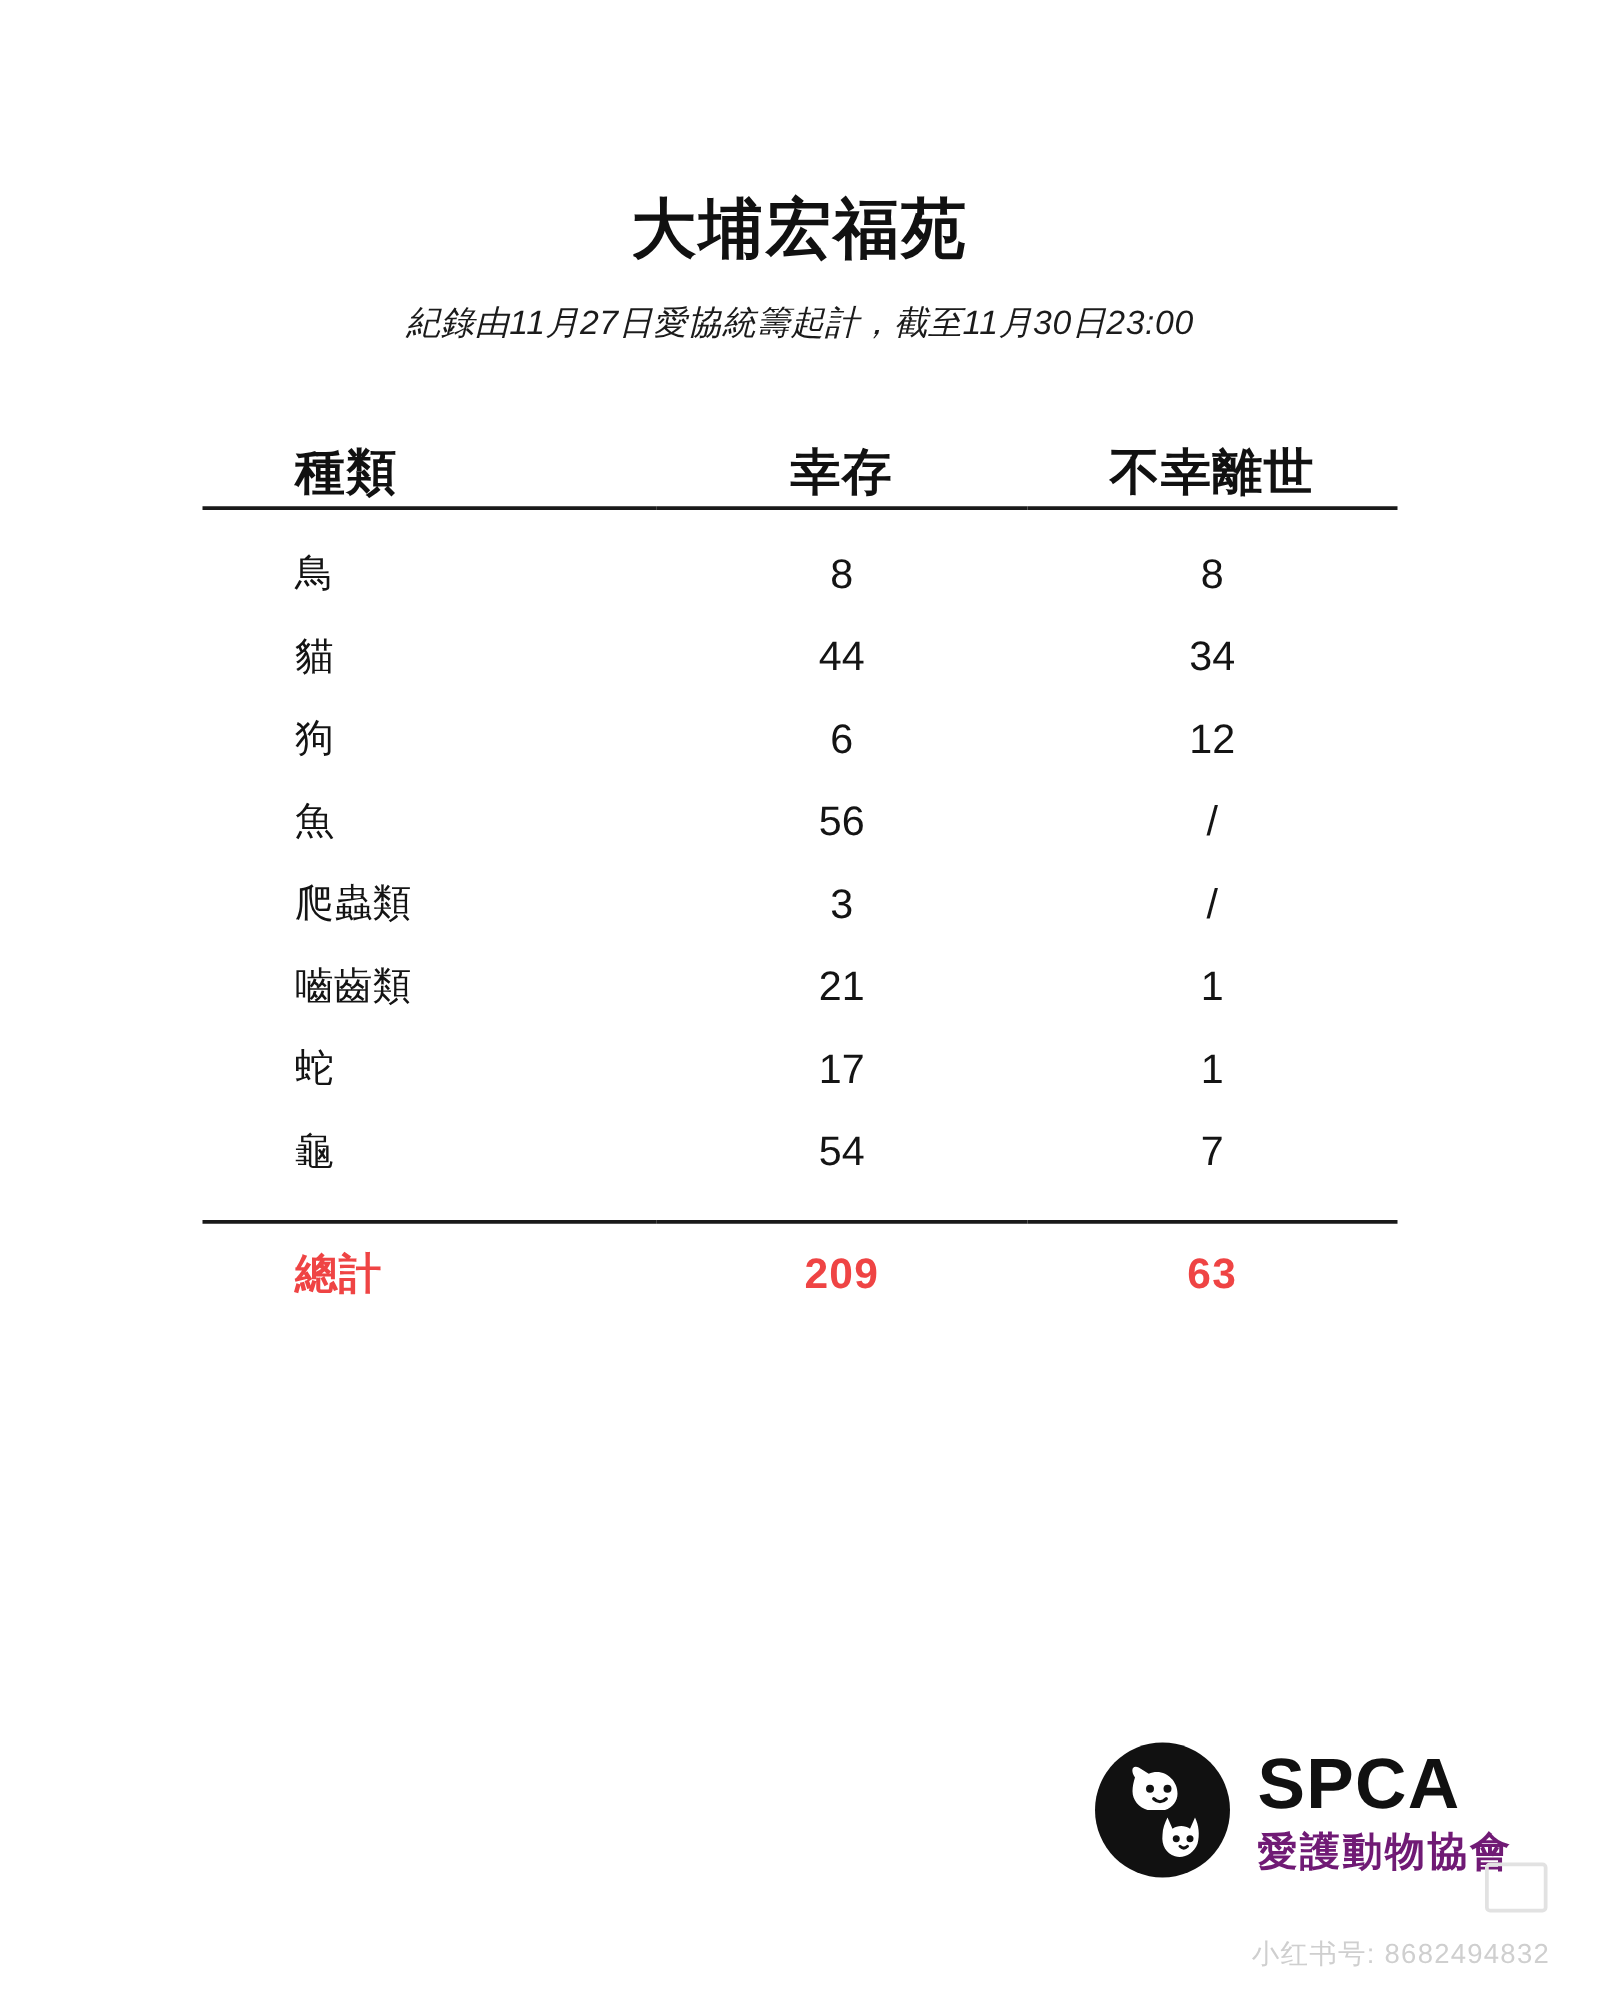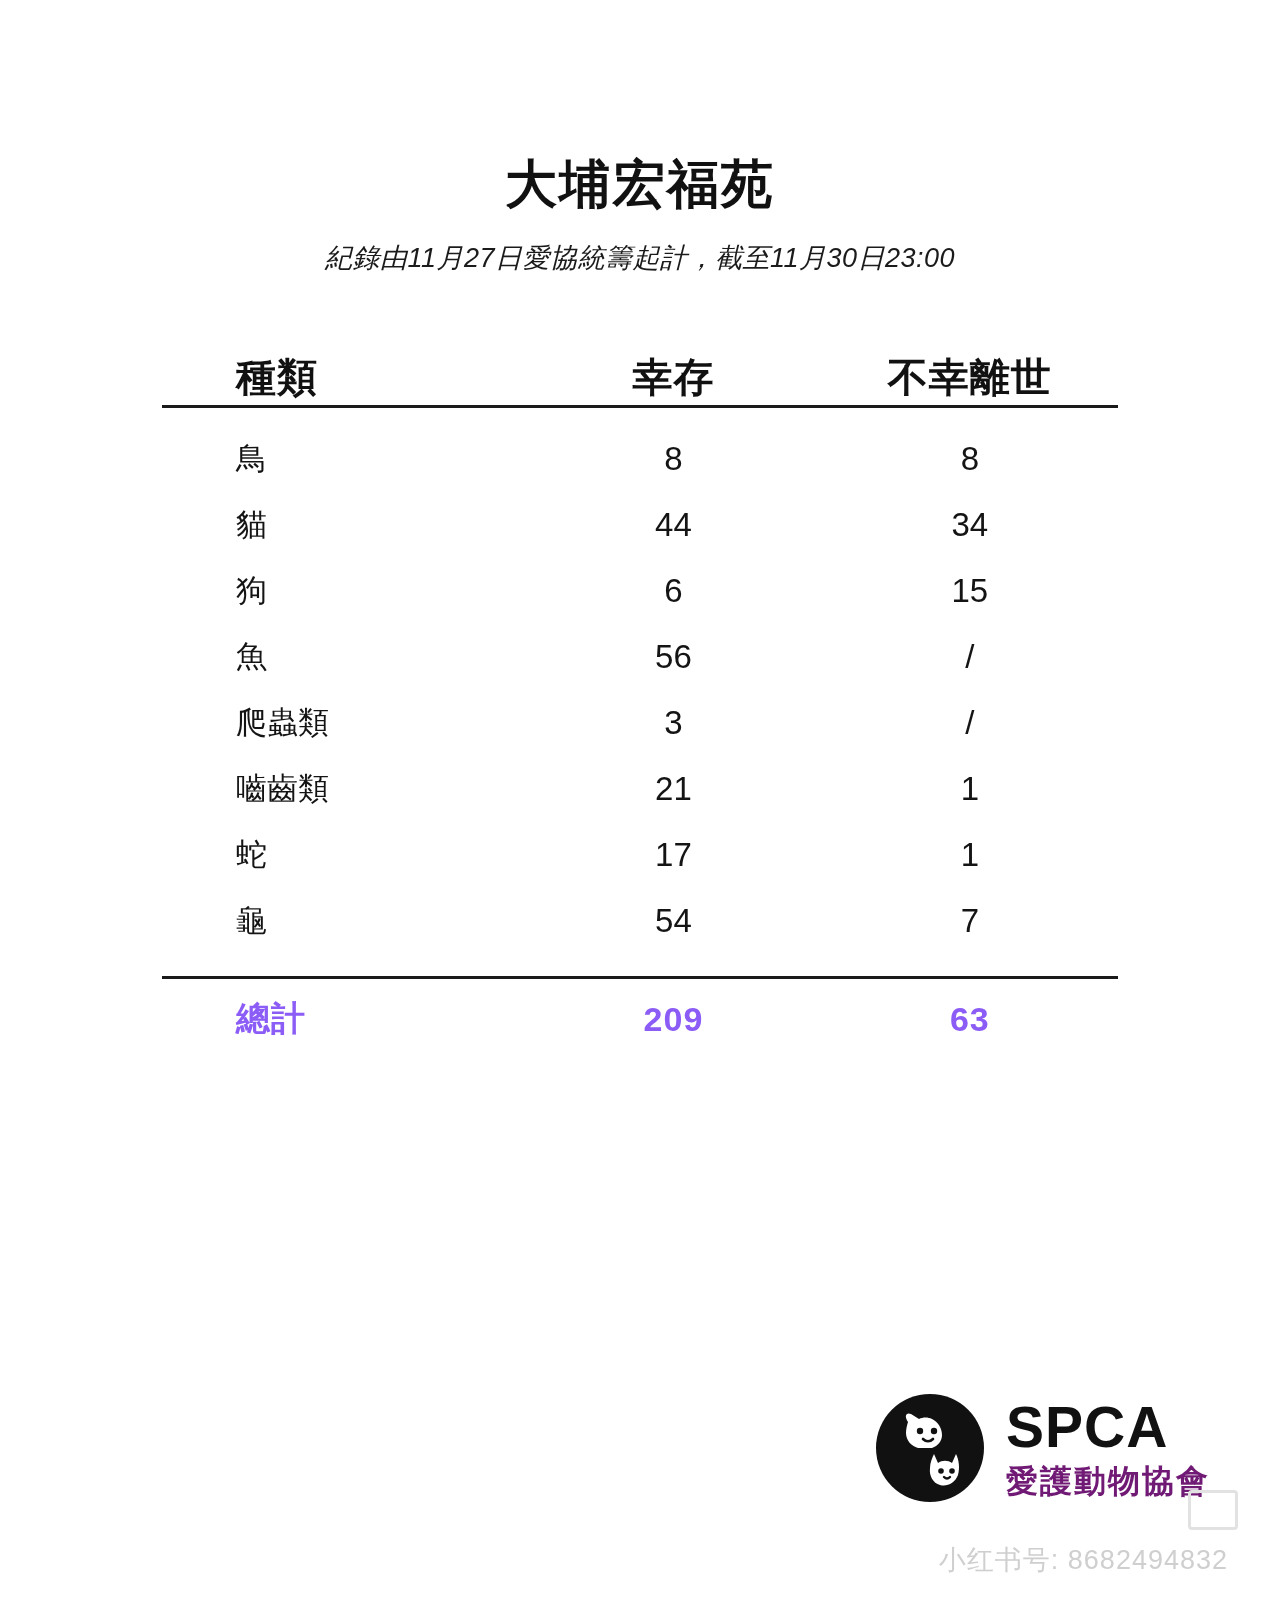--- a/index.html
+++ b/index.html
@@ -96,21 +96,21 @@
     text-align: left;
     padding-left: 74px;
     font-size: 31px;
   }
 
   tfoot td {
     font-size: 34px;
     font-weight: bold;
     height: 80px;
     border-top: 3px solid #1a1a1a;
-    color: #8b5cf6;
+    color: #ef4444;
     letter-spacing: 1px;
   }
   tfoot td.kind-cell {
     text-align: left;
     padding-left: 74px;
   }
   tbody tr:last-child td {
     padding-bottom: 22px;
   }
 
@@ -144,23 +144,23 @@
     font-size: 32px;
     font-weight: bold;
     letter-spacing: 2px;
     margin-top: 9px;
     color: #701a75;
   }
 
   
   .watermark {
     position: absolute;
-    right: 52px;
+    right: 40px;
     bottom: 22px;
-    font-size: 27px;
+    font-size: 22px;
     color: #cfcfcf;
     letter-spacing: 1px;
   }
   .watermark-box {
     position: absolute;
     right: 42px;
     bottom: 70px;
     width: 44px;
     height: 34px;
     border: 3px solid #e2e2e2;
@@ -198,21 +198,21 @@
           <td>8</td>
         </tr>
         <tr>
           <td class="kind-cell">貓</td>
           <td>44</td>
           <td>34</td>
         </tr>
         <tr>
           <td class="kind-cell">狗</td>
           <td>6</td>
-          <td>15</td>
+          <td>12</td>
         </tr>
         <tr>
           <td class="kind-cell">魚</td>
           <td>56</td>
           <td>/</td>
         </tr>
         <tr>
           <td class="kind-cell">爬蟲類</td>
           <td>3</td>
           <td>/</td>

